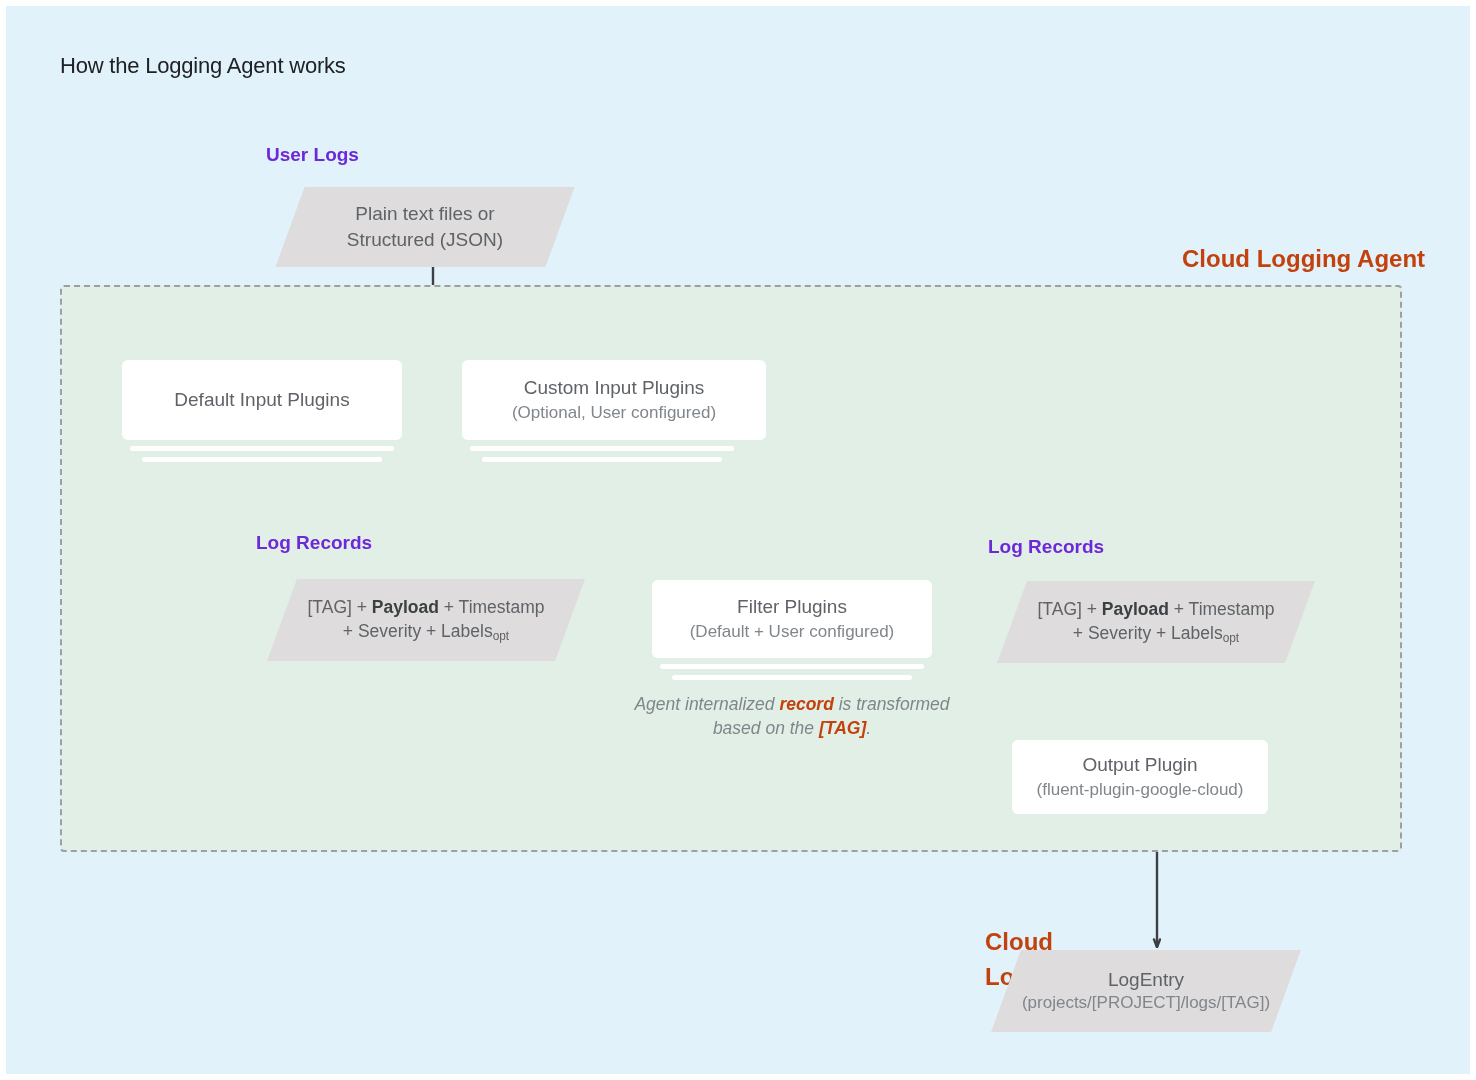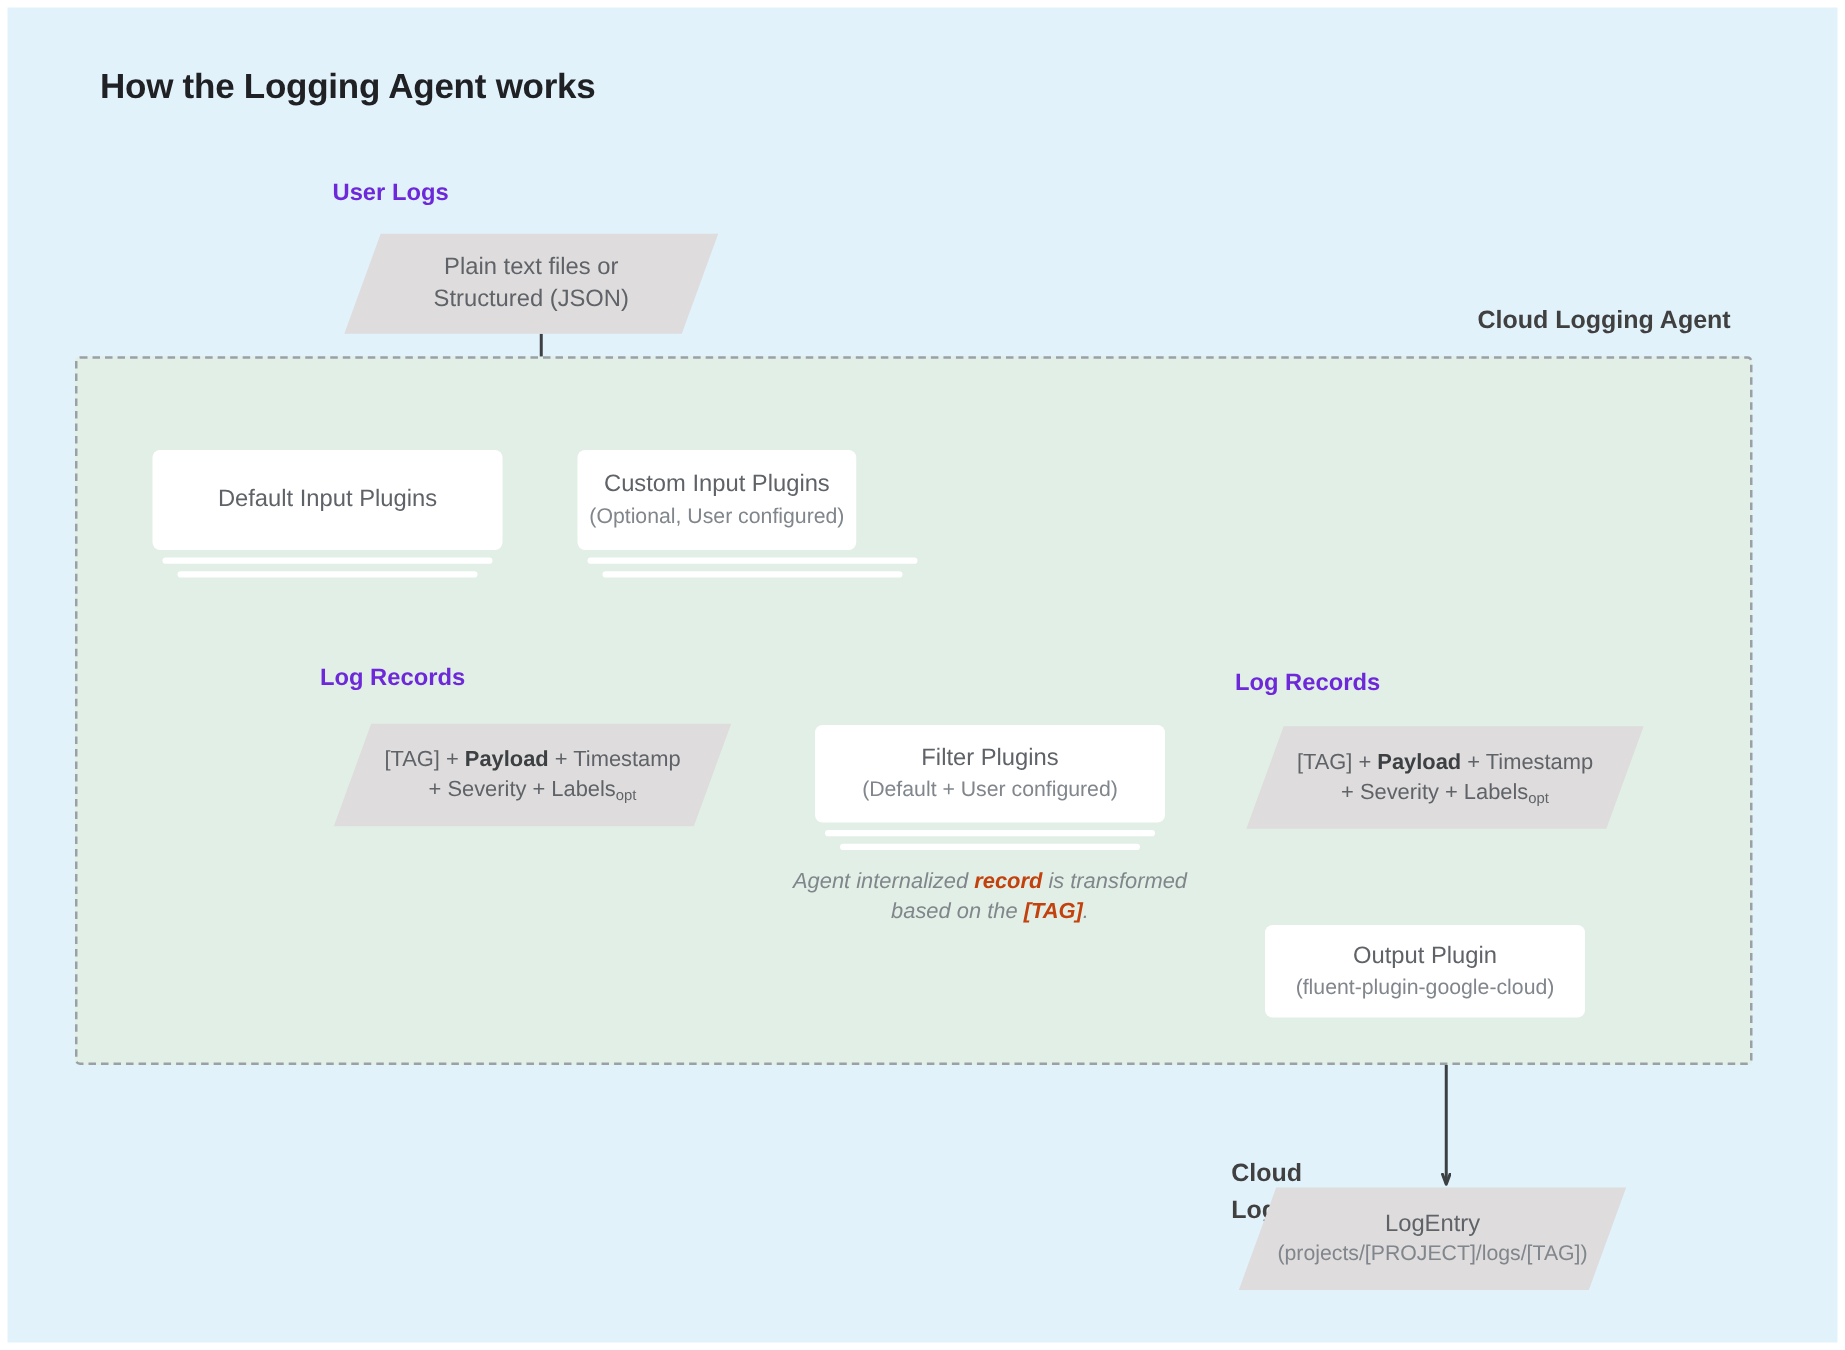--- a/index.html
+++ b/index.html
@@ -34,44 +34,43 @@
     height: 1080px;
     background: #ffffff;
   }
   .frame-side.left { left: 0; }
   .frame-side.right { right: 0; }
 
   #title {
     position: absolute;
     left: 60px;
     top: 53px;
-    font-size: 28px;
-    font-weight: bold;
+    font-size: 22px;
+    font-weight: normal;
     color: #202124;
     letter-spacing: -0.2px;
-    margin-left: 20px;
   }
 
   
   #agent-panel {
     position: absolute;
     left: 60px;
     top: 285px;
     width: 1342px;
     height: 567px;
     background: #e2efe6;
     border: 2px dashed #9aa0a6;
     border-radius: 4px;
     box-sizing: border-box;
   }
   .panel-label {
     position: absolute;
-    font-size: 20px;
+    font-size: 24px;
     font-weight: bold;
-    color: #404040;
+    color: #c2410c;
     line-height: 1.45;
   }
   #agent-label { left: 1182px; top: 242px; }
   #cloud-logging-label { left: 985px; top: 925px; width: 150px; }
 
   .section-label {
     position: absolute;
     font-size: 19px;
     font-weight: bold;
     color: #6d28d9;
@@ -135,21 +134,21 @@
   }
   
   .stack1, .stack2 {
     position: absolute;
     background: #ffffff;
     border-radius: 3px;
     height: 5px;
   }
 
   #card-default { left: 122px; top: 360px; width: 280px; height: 80px; }
-  #card-custom  { left: 462px; top: 360px; width: 223px; height: 80px; }
+  #card-custom  { left: 462px; top: 360px; width: 304px; height: 80px; }
   #card-filter  { left: 652px; top: 580px; width: 280px; height: 78px; }
   #card-output  { left: 1012px; top: 740px; width: 256px; height: 74px; }
 
   #caption-transform {
     position: absolute;
     left: 632px;
     top: 693px;
     width: 320px;
     text-align: center;
     font-style: italic;

